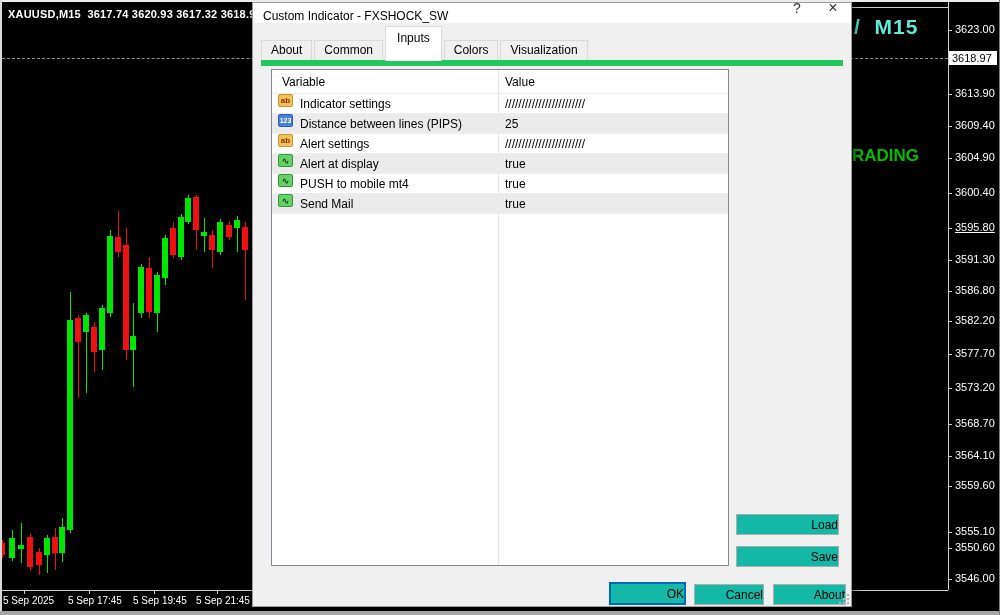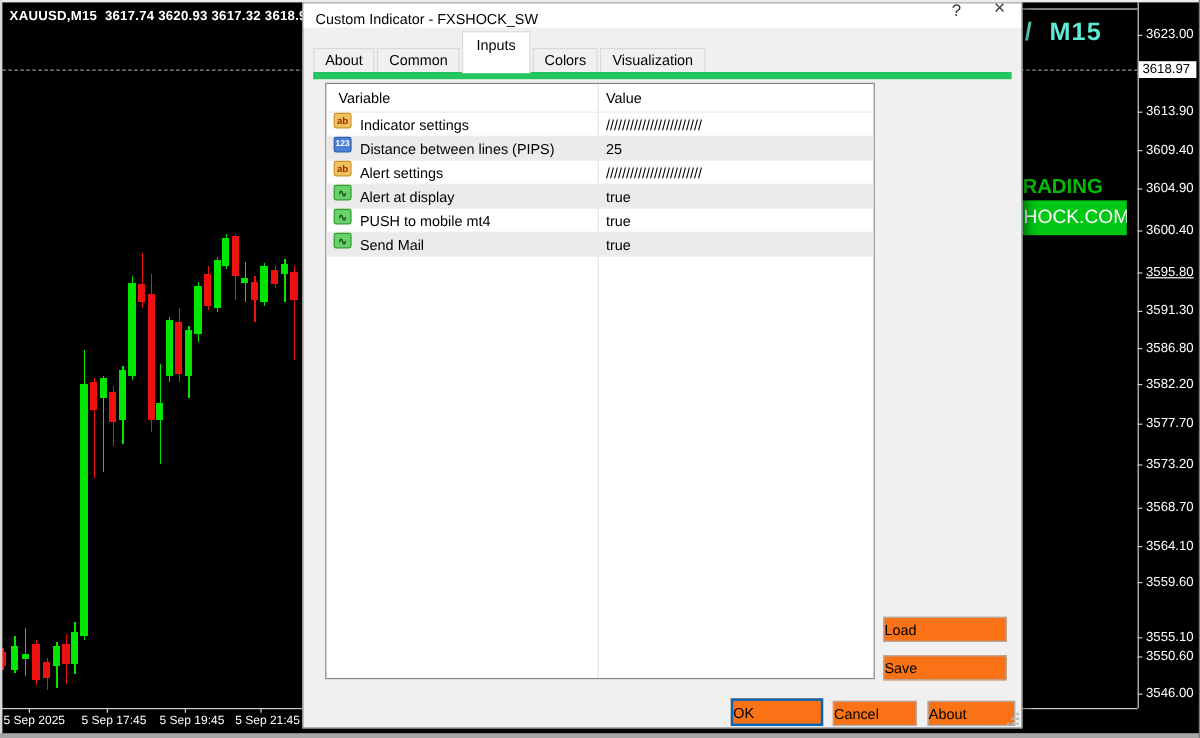--- a/index.html
+++ b/index.html
@@ -60,21 +60,21 @@
   .prow { position:relative; height:20px; line-height:20px; border-bottom:1px solid #efefef; }
   .prow.shaded { background:#ebebeb; }
   .prow .lbl { position:absolute; left:6px; display:flex; align-items:flex-start; height:20px; }
   .prow .val { position:absolute; left:233px; white-space:pre; }
   .ricon { display:inline-block; width:15px; height:13px; border-radius:2px; font-size:8px; font-weight:bold;
            text-align:center; line-height:12px; margin-right:7px; }
   .ricon[data-icontype="ab"]    { background:#f0c25c; color:#9c2e00; border:1px solid #c9942c; }
   .ricon[data-icontype="num"]   { background:#4a80d8; color:#fff; border:1px solid #2d5cb4; font-size:7px; }
   .ricon[data-icontype="chart"] { background:#69d169; color:#114a11; border:1px solid #2f9a2f; font-size:9px; }
 
-  .btn { position:absolute; background:#f97316; border:1px solid #adadad; font-size:12px; text-align:left;
+  .btn { position:absolute; background:#14b8a6; border:1px solid #adadad; font-size:12px; text-align:right;
          font-family:"Liberation Sans", sans-serif; color:#000; padding:0; }
   .btn-load { left:483px; top:511px; width:103px; height:21px; }
   .btn-save { left:483px; top:543px; width:103px; height:21px; }
   .btn-ok     { left:356px; top:579px; width:77px; height:23px; border:2px solid #0067c0; }
   .btn-cancel { left:441px; top:581px; width:70px; height:21px; }
   .btn-reset  { left:520px; top:581px; width:73px; height:21px; }
 
   .grip { position:absolute; right:2px; bottom:2px; width:10px; height:10px; }
   .grip i { position:absolute; width:2px; height:2px; background:#b5b5b5; }
   .grip i:nth-child(1){ right:0; bottom:0; } .grip i:nth-child(2){ right:4px; bottom:0; }
@@ -210,21 +210,20 @@
         </g>
         <g>
           <line x1="245.5" x2="245.5" y1="222" y2="300" stroke="#ee1111"></line>
           <rect x="242" y="227" width="6" height="23" fill="#ee1111"></rect>
         </g>
       </svg>
     <div class="price-line"></div>
     <div class="ohlc">XAUUSD,M15  3617.74 3620.93 3617.32 3618.97</div>
     <div class="wm-tf">/  M15</div>
     <div class="wm-trading">RADING</div>
-    <div class="wm-site">HOCK.COM</div>
     <div class="frame-topseg"></div>
     <div class="axis-bottom-line"></div>
     <div class="scale-sep"></div>
   </div>
 
   <div class="price-scale">
 
   <div class="ptick" style="top: 22px;"><span class="dash"></span>3623.00</div>
       <div class="ptick" style="top: 54px;"><span class="dash"></span>3618.50</div>
       <div class="ptick" style="top: 86px;"><span class="dash"></span>3613.90</div>

